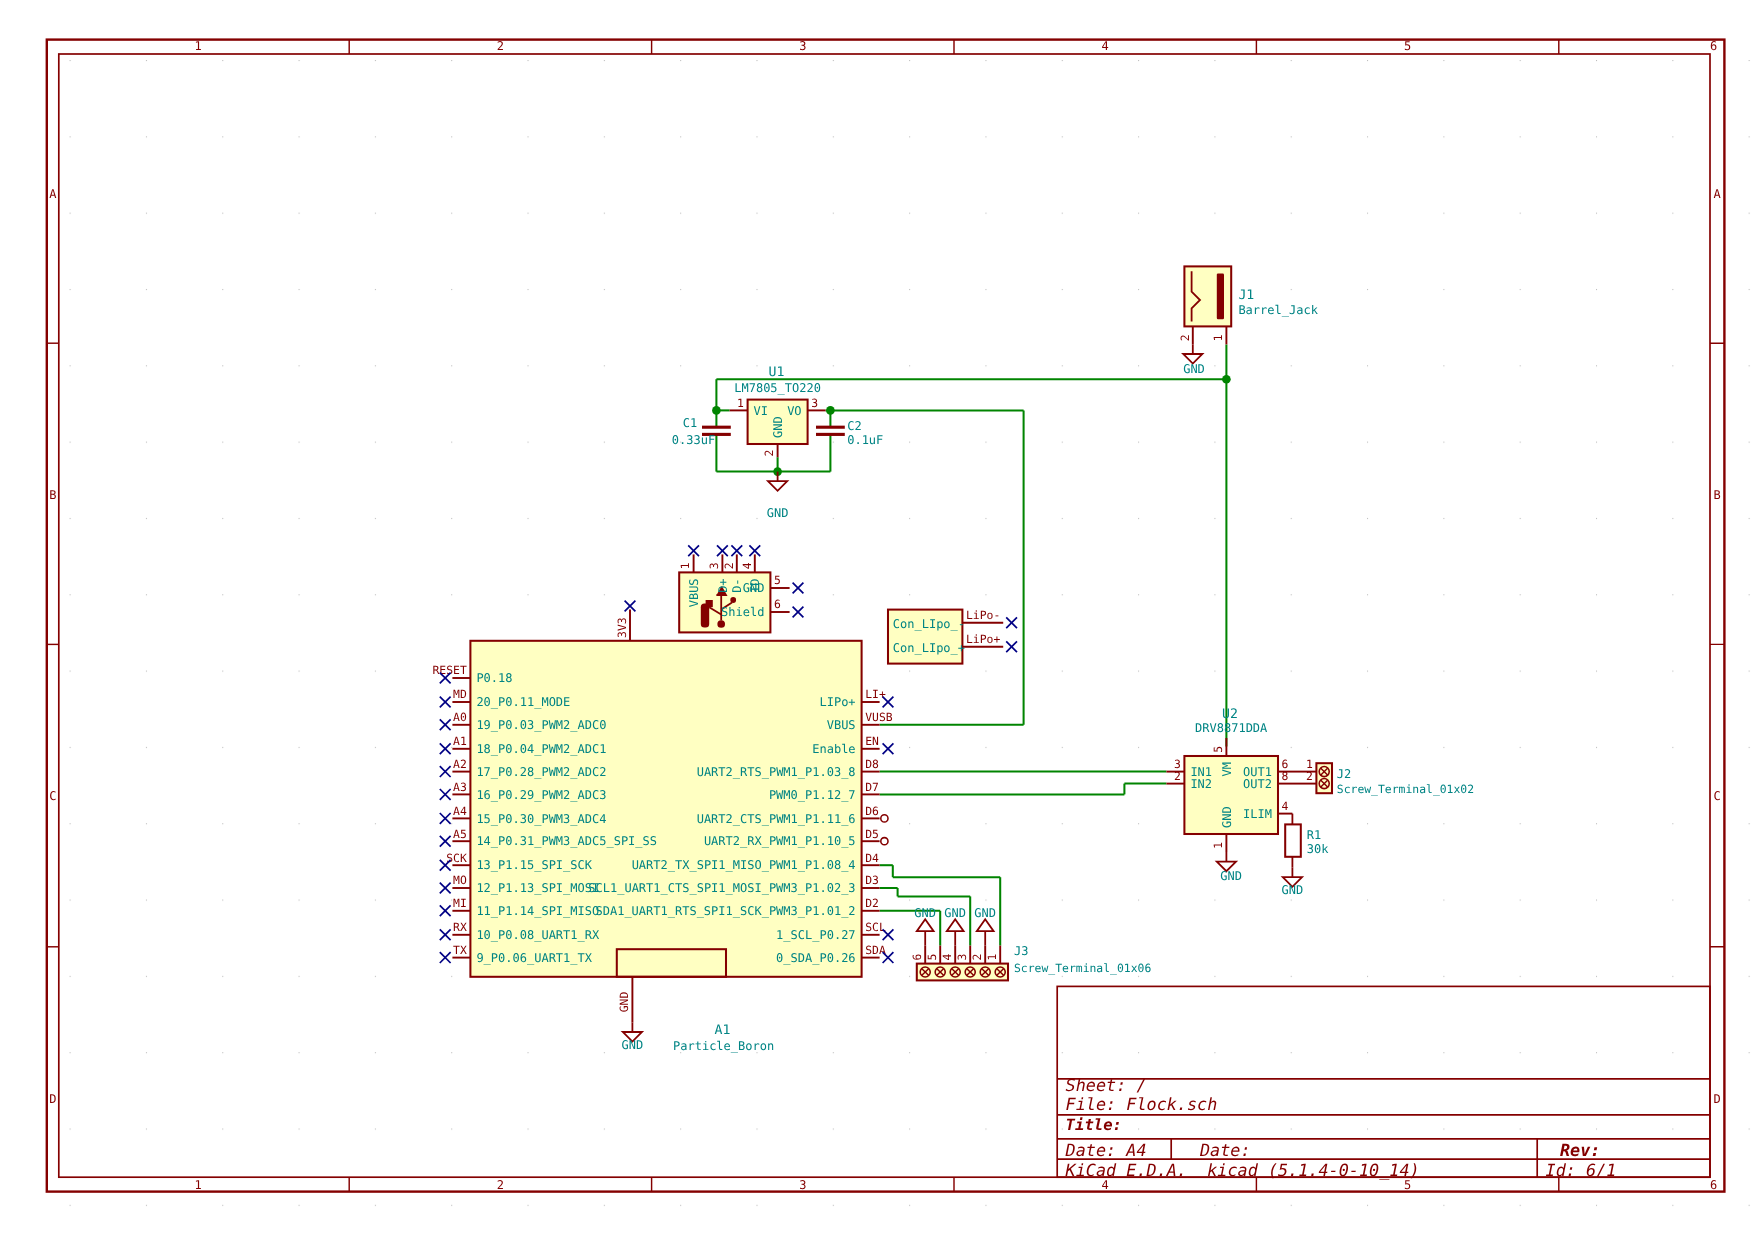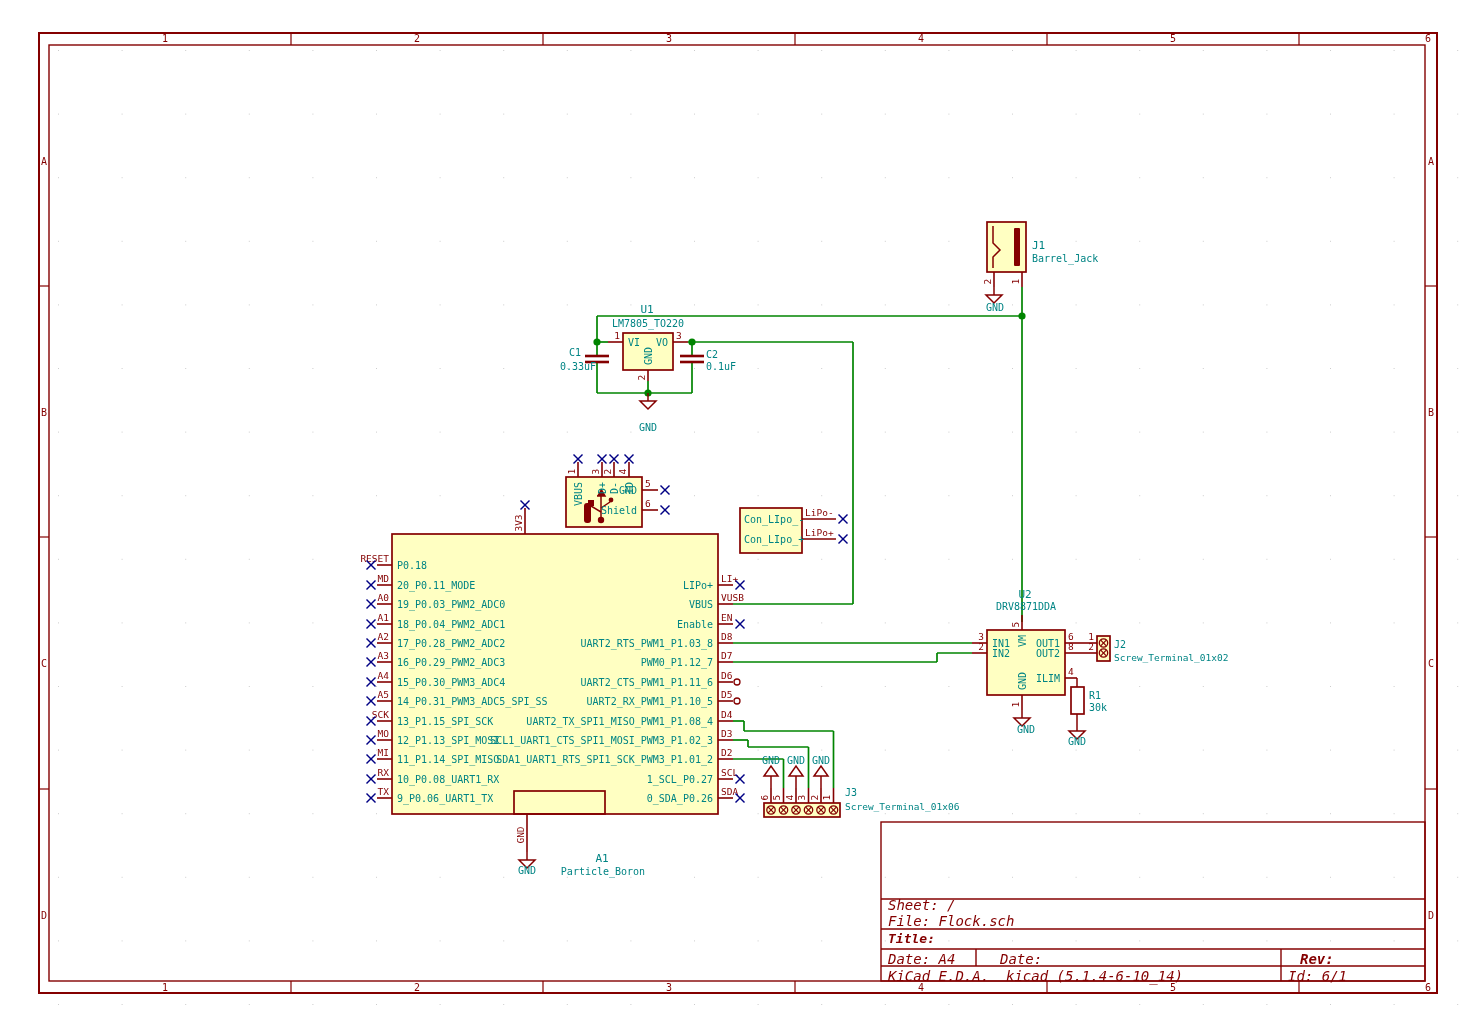--- a/index.html
+++ b/index.html
@@ -405,16 +405,16 @@
       </g>
   </svg>
 
   <div>
     <div class="tb-text" style="left:888px;top:897px;">Sheet: /</div>
     <div class="tb-text" style="left:888px;top:913px;">File: Flock.sch</div>
     <div class="tb-text tb-title" style="left:888px;top:931px;">Title:</div>
     <div class="tb-text" style="left:888px;top:951px;">Date: A4</div>
     <div class="tb-text" style="left:1000px;top:951px;">Date:</div>
     <div class="tb-text tb-bold" style="left:1288px;top:951px;margin-left:12px;">Rev:</div>
-    <div class="tb-text" style="left:888px;top:968px;">KiCad E.D.A.  kicad (5.1.4-6-10_14)</div>
+    <div class="tb-text" style="left:888px;top:968px;">KiCad E.D.A.  kicad (5.1.4-0-10_14)</div>
     <div class="tb-text" style="left:1288px;top:968px;">Id: 6/1</div>
   </div>
 </div>
 
 </body></html>

